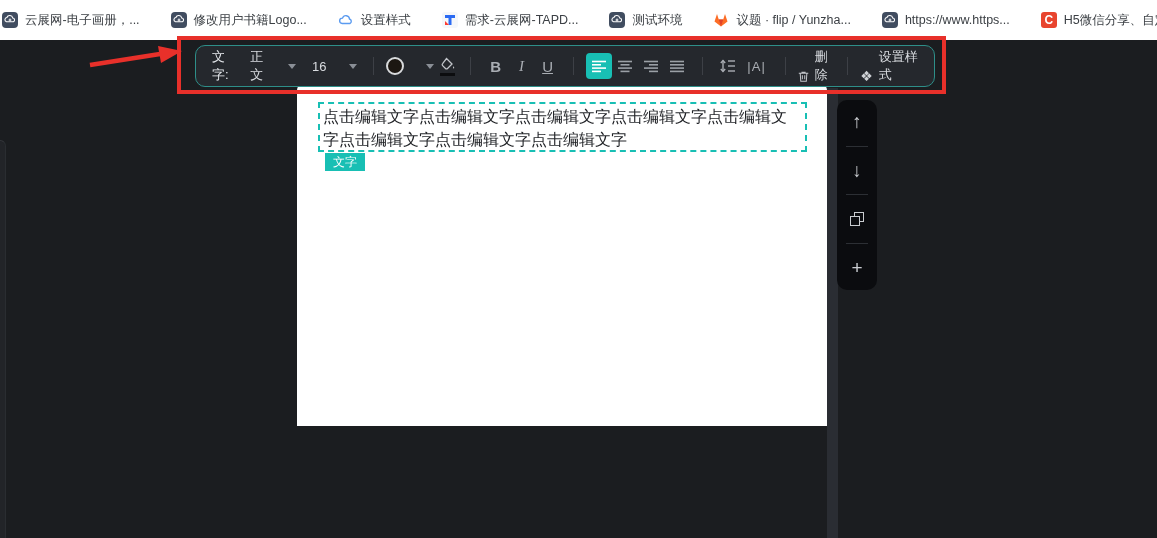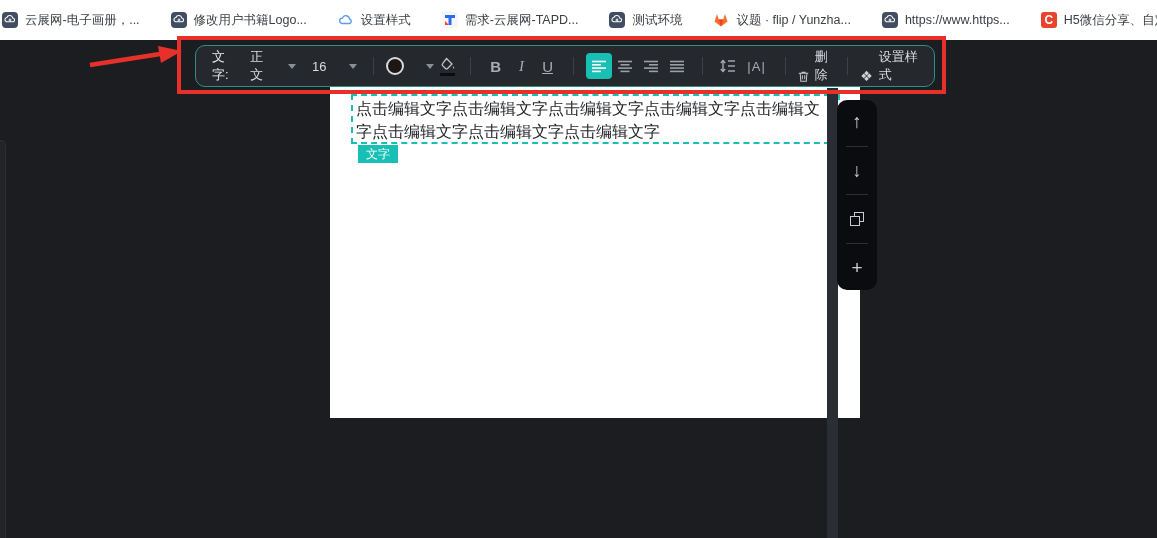--- a/index.html
+++ b/index.html
@@ -16,22 +16,22 @@
   .bm-label{ font-size:12.5px; color:#3c4045; }
   .favicon{ width:16px; height:16px; flex:0 0 auto; display:block; }
 
   
   .editor{ position:absolute; left:0; top:40px; width:1157px; height:498px; background:#1b1d20; }
 
   .left-edge{ position:absolute; left:0; top:100px; width:6px; height:398px;
     background:#222428; border-top:1px solid #34373c; border-right:1px solid #2a2d31;
     border-top-right-radius:8px; }
 
-  .page{ position:absolute; left:297px; top:36px; width:530px; height:342px;
-    background:#ffffff; border-radius:6px 6px 0 0;margin-left:33px; }
+  .page{ position:absolute; left:297px; top:44px; width:530px; height:342px;
+    background:#ffffff; border-radius:6px 6px 0 0; }
 
   .scroll-strip{ position:absolute; left:827px; top:48px; width:11px; height:450px; background:#2a2d33; }
 
   .textbox{ position:absolute; left:21px; top:18px; width:489px; height:50px;
     border:2px dashed #18bfb4; padding:1px 3px; cursor:text;
     font-size:16px; line-height:23px; color:#1f2125; overflow:hidden; }
   .el-tag{ position:absolute; left:28px; top:69px; background:#18bfb4; color:#ffffff;
     font-size:12px; line-height:18px; padding:0 8px;text-align:right; }
 
   

